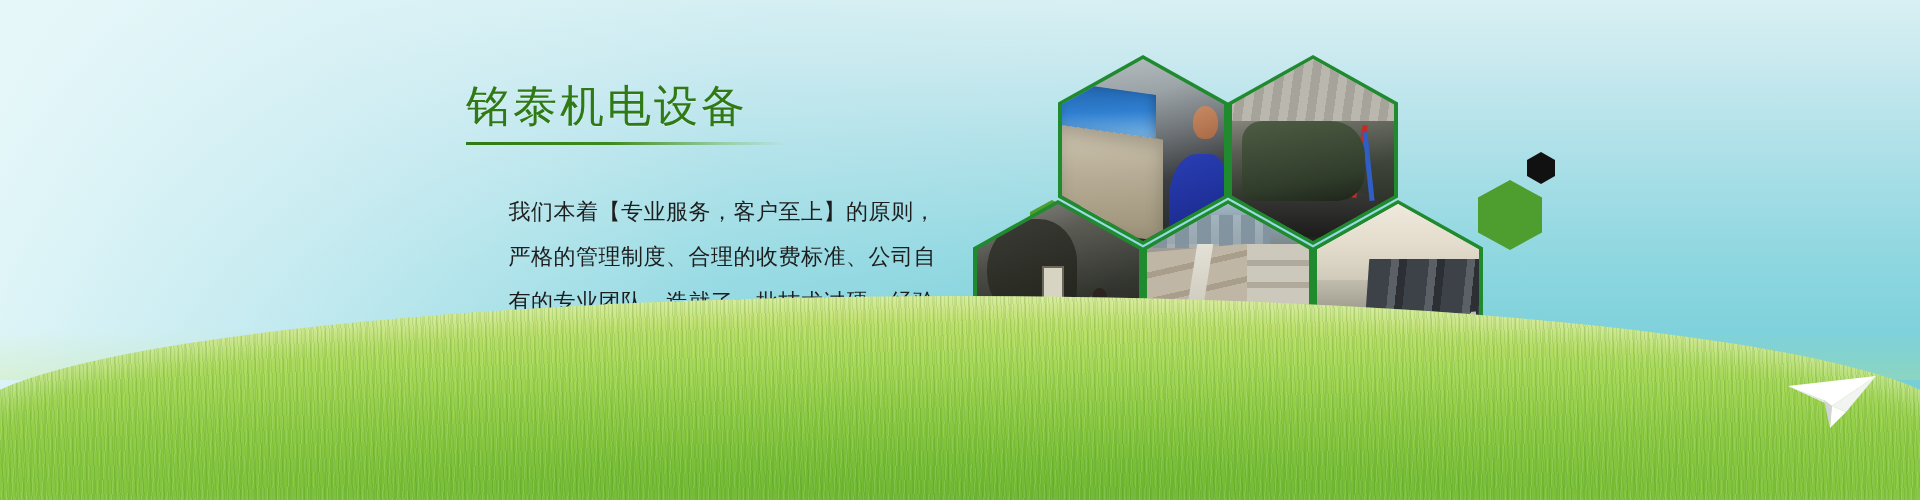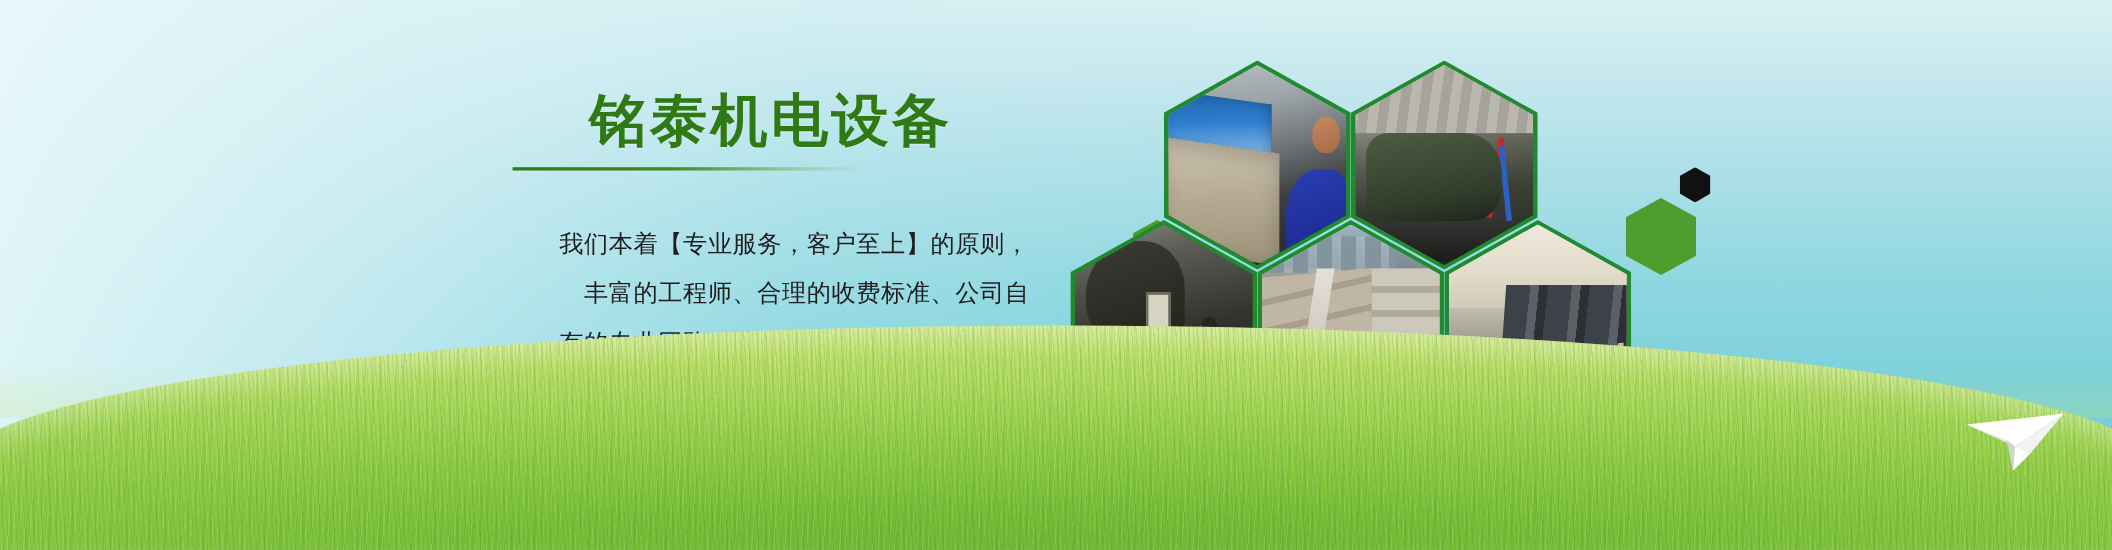--- a/index.html
+++ b/index.html
@@ -62,27 +62,26 @@
     pointer-events: none;
   }
 
   
   .text-block {
     position: absolute;
     left: 466px; top: 78px;
     width: 470px;
   }
   .headline {
-    font-size: 52px;
-    font-weight: 700;
+    font-size: 44px;
+    font-weight: 400;
     letter-spacing: 3px;
     color: #2f7a14;
     line-height: 1.25;
     text-shadow: 0 1px 0 rgba(255,255,255,0.35);
-    text-align: center;
   }
   .divider {
     margin-top: 9px;
     width: 320px; height: 3px;
     background: linear-gradient(90deg, #2f7a14 0%, #3e8a1c 45%, rgba(120,190,110,0.55) 80%, rgba(170,215,200,0) 100%);
   }
   .body-copy {
     margin-top: 44px;
     font-size: 22px;
     line-height: 45px;
@@ -269,21 +268,21 @@
 
 <div id="banner">
 
   <div class="sky-wash"></div>
 
   <div class="text-block">
     <div class="headline">铭泰机电设备</div>
     <div class="divider"></div>
     <div class="body-copy">
       <p>我们本着【专业服务，客户至上】的原则，</p>
-      <p>丰富的工程师、合理的收费标准、公司自</p>
+      <p>严格的管理制度、合理的收费标准、公司自</p>
       <p>有的专业团队，造就了一批技术过硬、经验</p>
       <p>丰富的工程师。期待您来电洽谈业务！</p>
     </div>
   </div>
 
   <div class="hex-cluster">
 
     <div class="deco-hex" style="left:1030px; top:200px; width:44px; height:48px; background:#4d9e2e;"></div>
 
     <div class="deco-hex" style="left:1478px; top:180px; width:64px; height:70px; background:#4d9e2e;"></div>

